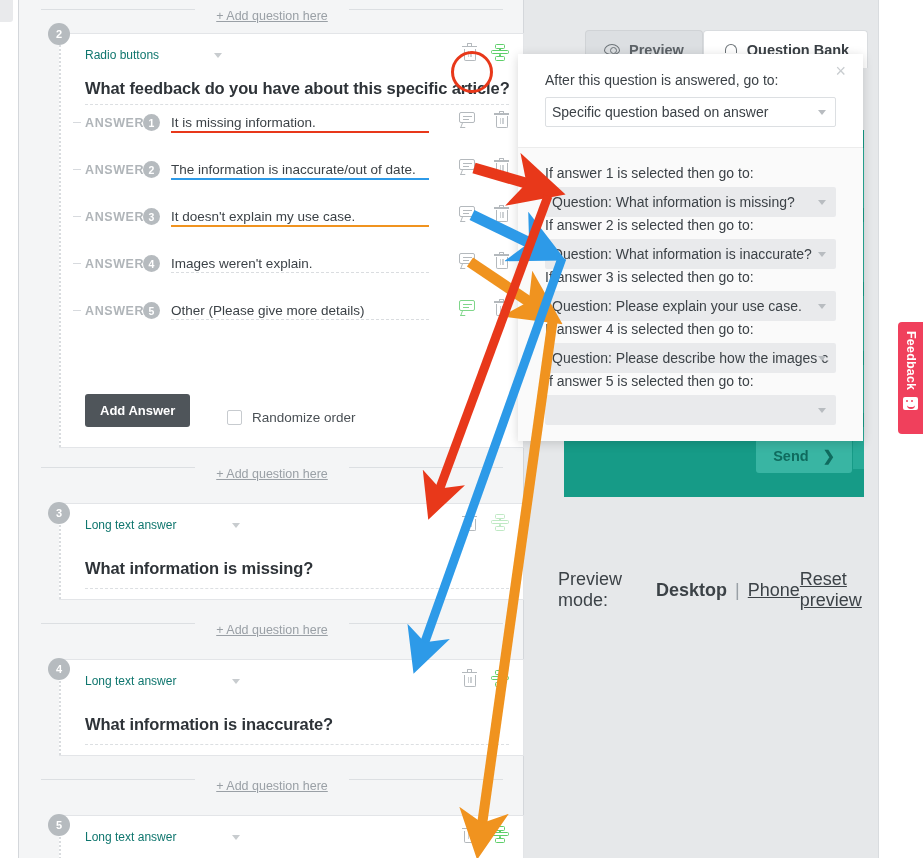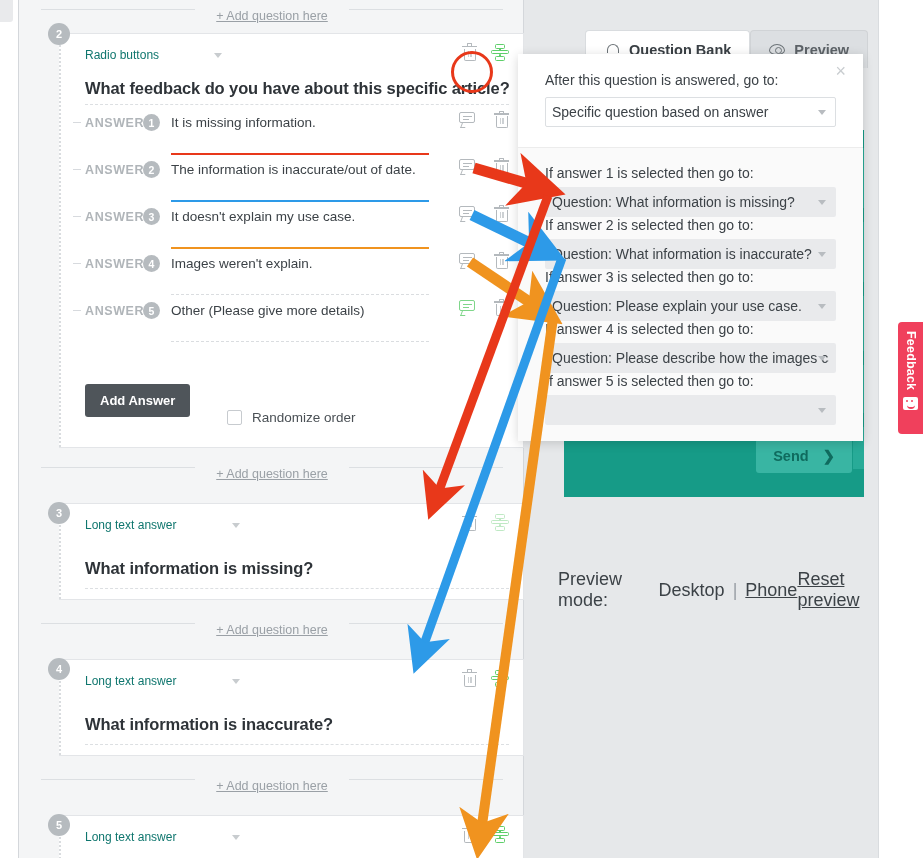--- a/index.html
+++ b/index.html
@@ -105,42 +105,42 @@
     position:absolute; left:-12px; top:12px; width:8px; height:1px; background:#d7dade;}
   .alabel{
     position:absolute; left:0; top:6px; font-size:12.5px; font-weight:bold;
     color:#b0b5b9; letter-spacing:.6px;}
   .anum{
     position:absolute; left:58px; top:4px; width:17px; height:17px; border-radius:50%;
     background:#b6bbbf; color:#fff; font-size:10.5px; font-weight:bold;
     display:flex; align-items:center; justify-content:center;}
   .atext{
     position:absolute; left:86px; top:5px; width:258px;
-    font-size:13.5px; color:#3c4247; padding-bottom:23px;
+    font-size:13.5px; color:#3c4247; padding-bottom:1px;
     border-bottom:1px dashed #dadde0;}
   .atext.u-red{ border-bottom:2.5px solid #e8381a;}
   .atext.u-blue{ border-bottom:2.5px solid #2d9ae8;}
   .atext.u-orange{ border-bottom:2.5px solid #f0931f;}
   .arow .ricons{ position:absolute; right:0; top:2px; display:flex; gap:19px;}
 
   
   .bubble{ width:16px; height:14px; position:relative; display:inline-block; cursor:pointer;}
   .bubble .box{ position:absolute; inset:0 0 3px 0; border:1.5px solid #b4b9bd; border-radius:2px;}
   .bubble .box:before,.bubble .box:after{
     content:""; position:absolute; left:2.5px; height:1.3px; background:#b4b9bd;}
   .bubble .box:before{ top:2.5px; width:9px;}
   .bubble .box:after{ top:5.5px; width:6px;}
   .bubble .tail{ position:absolute; left:2px; bottom:-2px; width:5px; height:5px;
      border-left:1.5px solid #b4b9bd; border-bottom:1.5px solid #b4b9bd; transform:skewX(-20deg);}
   .bubble.green .box,.bubble.green .box:before,.bubble.green .box:after{ border-color:#7fd68a;}
   .bubble.green .box:before,.bubble.green .box:after{ background:#7fd68a;}
   .bubble.green .tail{ border-color:#7fd68a;}
 
   .add-answer{
-    position:absolute; left:26px; bottom:30px;
+    position:absolute; left:26px; bottom:20px;
     background:#4f555a; color:#fff; font-size:13px; font-weight:bold;
     padding:9px 15px; border:none; border-radius:3px; cursor:pointer;}
   .rand{ position:absolute; left:168px; bottom:22px; display:flex; align-items:center; gap:10px;}
   .rand .cb{ width:15px; height:15px; border:1.5px solid #c7cbcf; border-radius:2px; background:#fff;}
   .rand .lb{ font-size:13.5px; color:#4a5055;}
 
   
   #right-pane{
     position:absolute; left:525px; top:0; width:398px; height:858px;
     background:#e6e8ea;
@@ -171,21 +171,21 @@
   }
   #preview-card .band{ position:absolute; right:0; width:11px; background:#28ab98;}
   #send-btn{
     position:absolute; right:12px; bottom:24px; width:96px; height:34px;
     background:#39b5a3; color:#0f6b5e; font-size:14.5px; font-weight:bold;
     display:flex; align-items:center; justify-content:center; gap:14px; border-radius:3px;}
 
   .preview-foot{
     position:absolute; left:33px; top:569px; width:330px;
     font-size:18px; color:#3c4247; display:flex; align-items:center;}
-  .preview-foot .b{ font-weight:normal; margin-left:6px;}
+  .preview-foot .b{ font-weight:bold; margin-left:6px;}
   .preview-foot .sep{ margin:0 8px; color:#9aa0a6;}
   .preview-foot .lnk{ text-decoration:underline; cursor:pointer;}
   .preview-foot .reset{ margin-left:auto; text-decoration:underline; cursor:pointer;}
 
   
   #feedback-tab{
     position:absolute; right:0; top:322px; width:25px; height:112px;
     background:#f0405c; border-radius:4px 0 0 4px;
     display:flex; flex-direction:column; align-items:center; justify-content:flex-start;
     padding-top:9px; cursor:pointer;}
@@ -458,27 +458,27 @@
           <i class="s2"></i>
           <i class="bot"></i>
         </span>
     </div>
   </div>
 </div>
 
 <div id="right-pane">
 
   <div class="tabbar">
+    <div class="tab inactive">
+      <span class="eye"></span>
+      <span>Preview</span>
+    </div>
     <div class="tab active">
       <span class="bank"></span>
       <span>Question Bank</span>
-    </div>
-    <div class="tab inactive">
-      <span class="eye"></span>
-      <span>Preview</span>
     </div>
   </div>
 
   <div id="preview-card">
     <div class="band" style="top:18px;height:60px"></div>
     <div class="band" style="top:92px;height:60px"></div>
     <div class="band" style="top:166px;height:55px"></div>
     <div class="band" style="top:235px;height:48px"></div>
     <div class="band" style="top:297px;height:42px"></div>
     <div id="send-btn">

